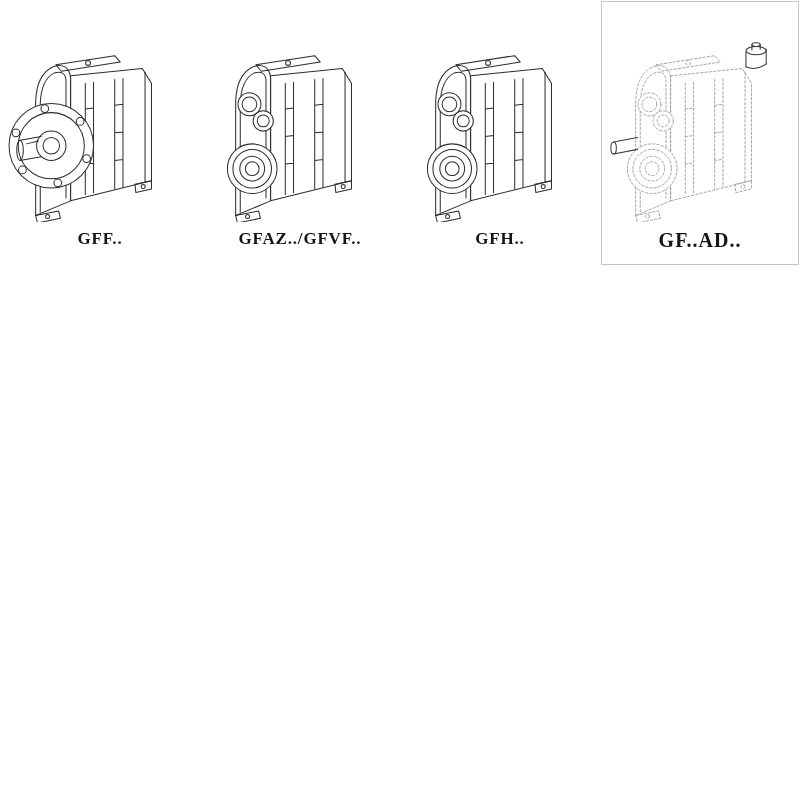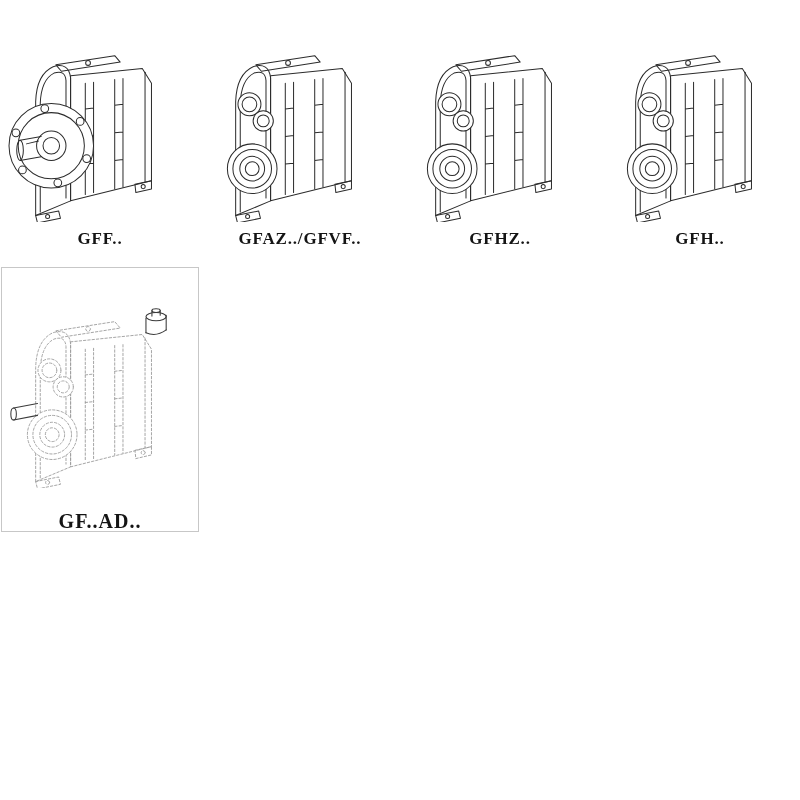--- a/index.html
+++ b/index.html
@@ -9,21 +9,21 @@
   .page {
     width:800px; height:800px; background:#fff; margin:0 auto;
     display:grid;
     grid-template-columns:repeat(4,200px);
     grid-template-rows:266px 267px 267px;
   }
   .cell {
     display:flex; flex-direction:column; align-items:center;
     padding-top:6px; overflow:hidden;
   }
-  .cell.boxed { outline:1px solid #c7c7c7; outline-offset:-2px;justify-content:space-between; }
+  .cell.boxed { outline:1px solid #c7c7c7; outline-offset:-2px; }
   .drawing {
     width:192px; height:216px;
     fill:none;
     stroke:#2c2c2c; stroke-width:1.1;
     stroke-linecap:round; stroke-linejoin:round;
   }
   .drawing.phantom {
     stroke:#9e9e9e; stroke-width:1;
     stroke-dasharray:2.6 2.1;
   }
@@ -125,27 +125,20 @@
   </figure>
 
   <figure class="cell">
     <svg class="drawing solid" viewBox="0 0 200 235" role="img">
       <use href="#gbx-body"></use>
         <use href="#gbx-bores"></use>
     </svg>
     <figcaption class="label">GFAZ../GFVF..</figcaption>
   </figure>
 
-  <figure class="cell">
-    <svg class="drawing solid" viewBox="0 0 200 235" role="img">
-      <use href="#gbx-body"></use>
-        <use href="#gbx-bores"></use>
-    </svg>
-    <figcaption class="label">GFHZ..</figcaption>
-  </figure>
 
 
   <figure class="cell">
     <svg class="drawing solid" viewBox="0 0 200 235" role="img">
       <use href="#gbx-body"></use>
         <use href="#gbx-bores"></use>
     </svg>
     <figcaption class="label">GFH..</figcaption>
   </figure>
 

